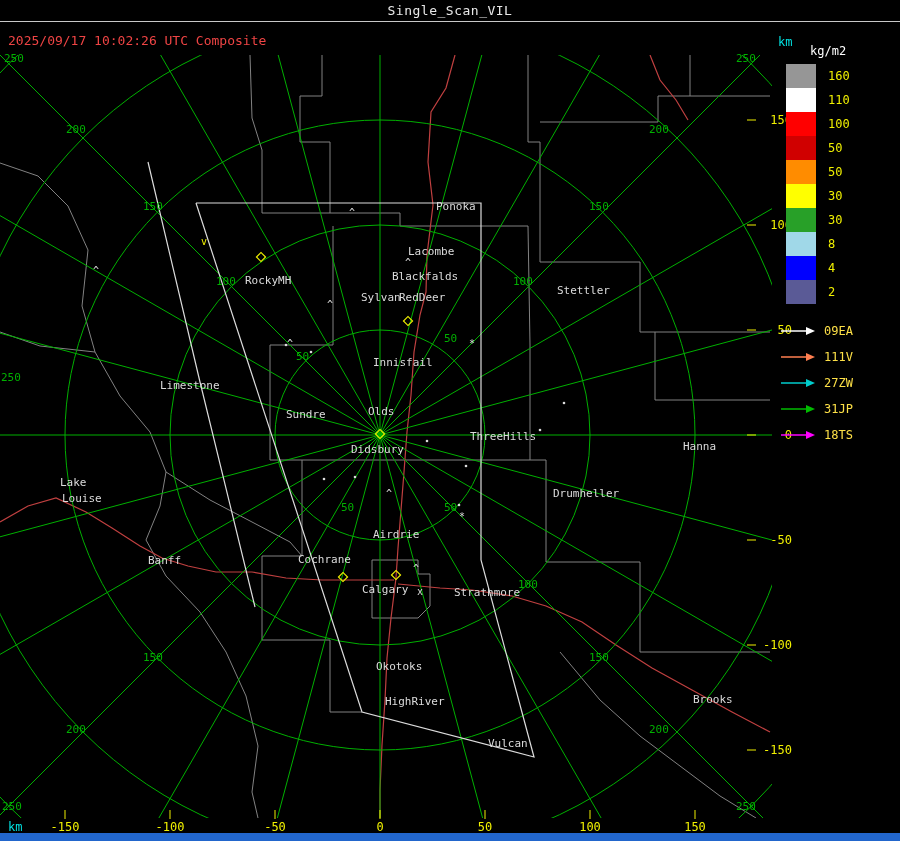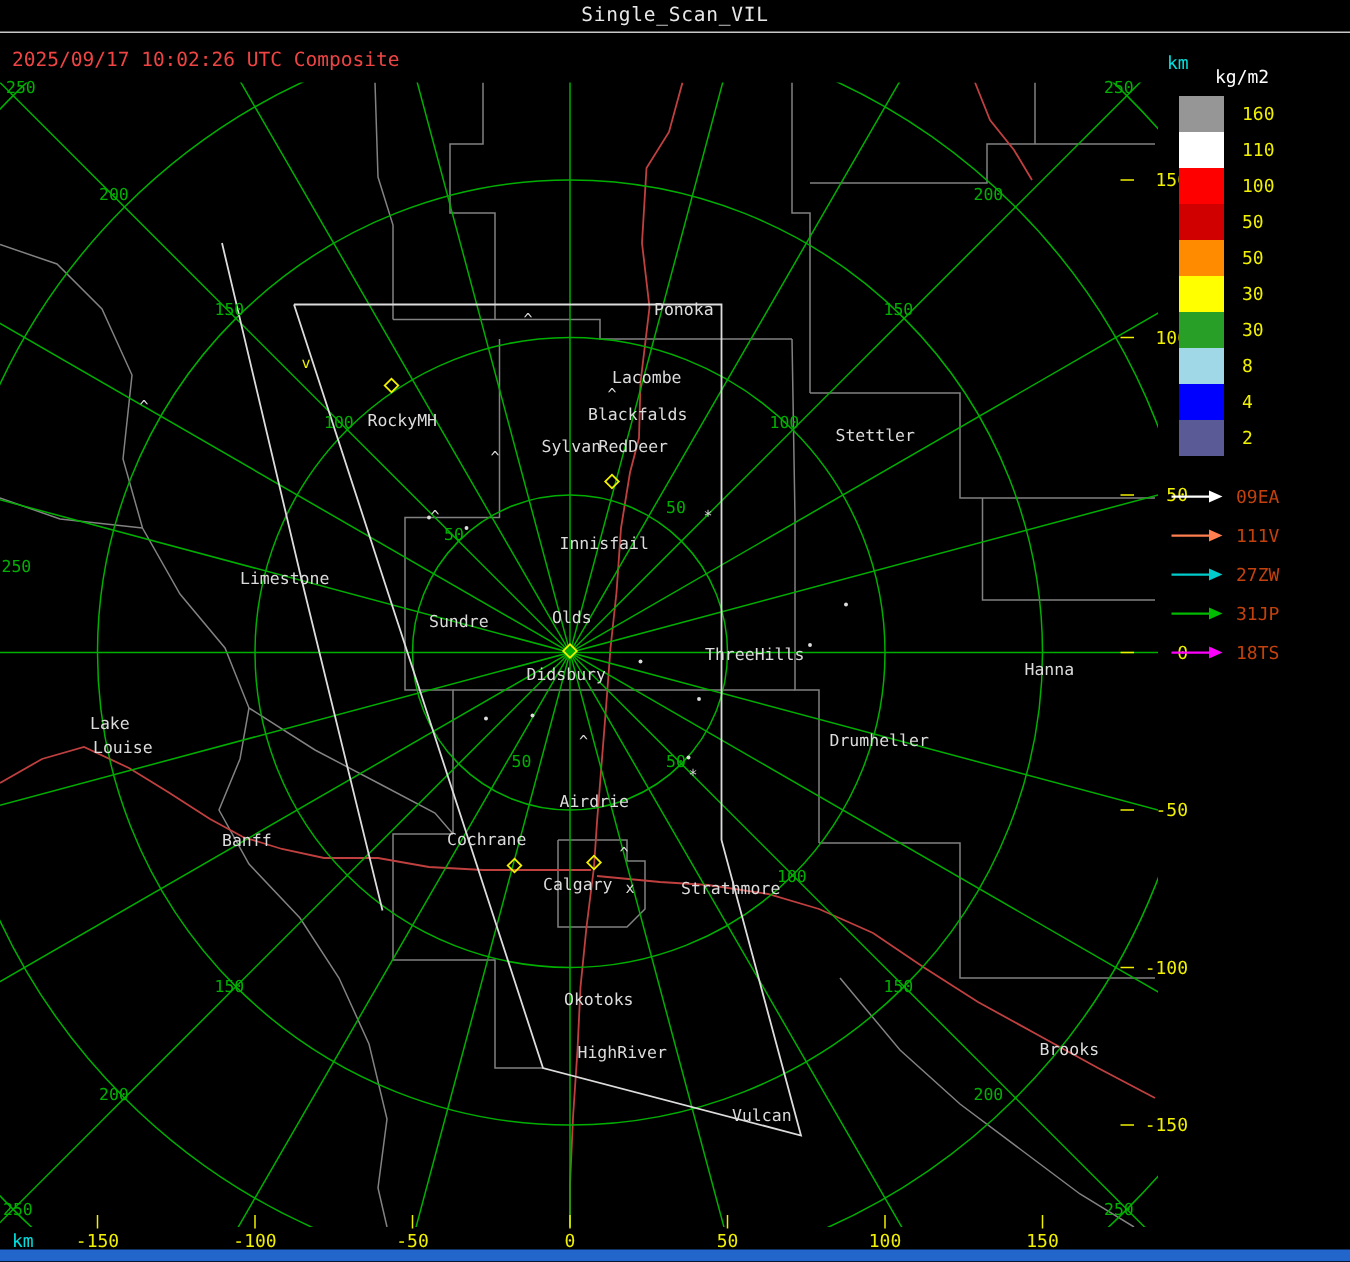--- a/index.html
+++ b/index.html
@@ -15,21 +15,21 @@
   .tickR{position:absolute;left:0;width:42px;text-align:right;color:#f0f000;font-size:12px;}
   #bottom-axis{position:absolute;left:0;top:820px;width:772px;height:14px;}
   .tickB{position:absolute;top:0;width:44px;text-align:center;color:#f0f000;font-size:12px;}
   .legend{position:absolute;left:780px;top:44px;width:100px;}
   .legend-title{color:#ffffff;font-size:12px;margin-left:30px;margin-bottom:6px;}
   .lrow{display:flex;align-items:center;height:24px;}
   .swatch{width:30px;height:24px;margin-left:6px;flex:none;}
   .lval{color:#f0f000;font-size:12px;margin-left:12px;}
   #pointer-legend{margin-top:14px;}
   .prow{display:flex;align-items:center;height:26px;}
-  .plabel{color:#c2410c;font-size:12px;margin-left:8px;}
+  .plabel{color:#fde047;font-size:12px;margin-left:8px;}
   .bottom-bar{position:absolute;left:0;top:833px;width:900px;height:8px;background:#2266cc;}
 </style>
 </head>
 <body>
 
 <div class="screen">
 
   <div class="titlebar">
     <span>Single_Scan_VIL</span>
   </div>

